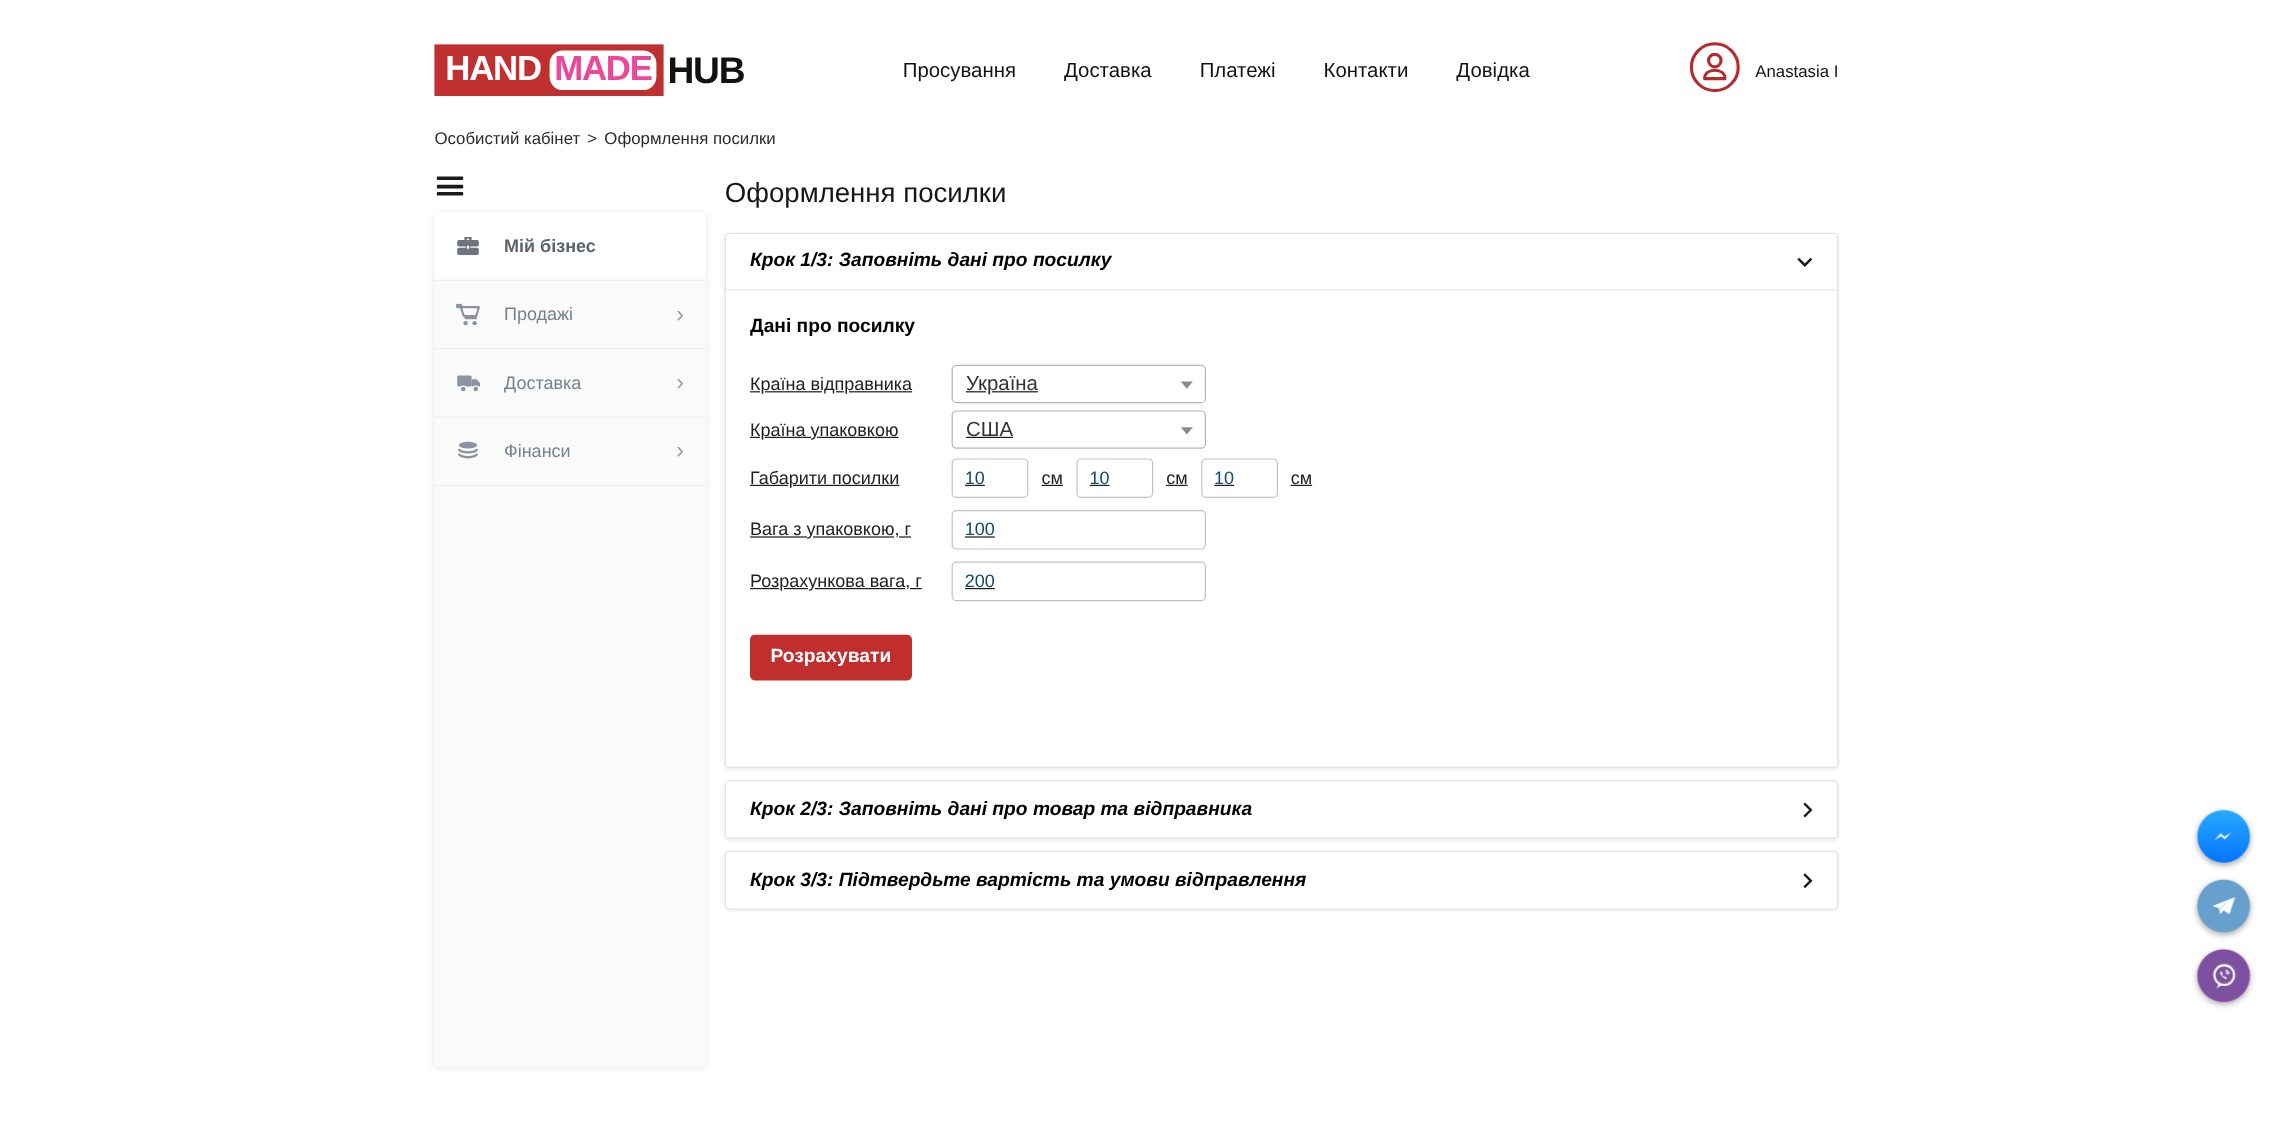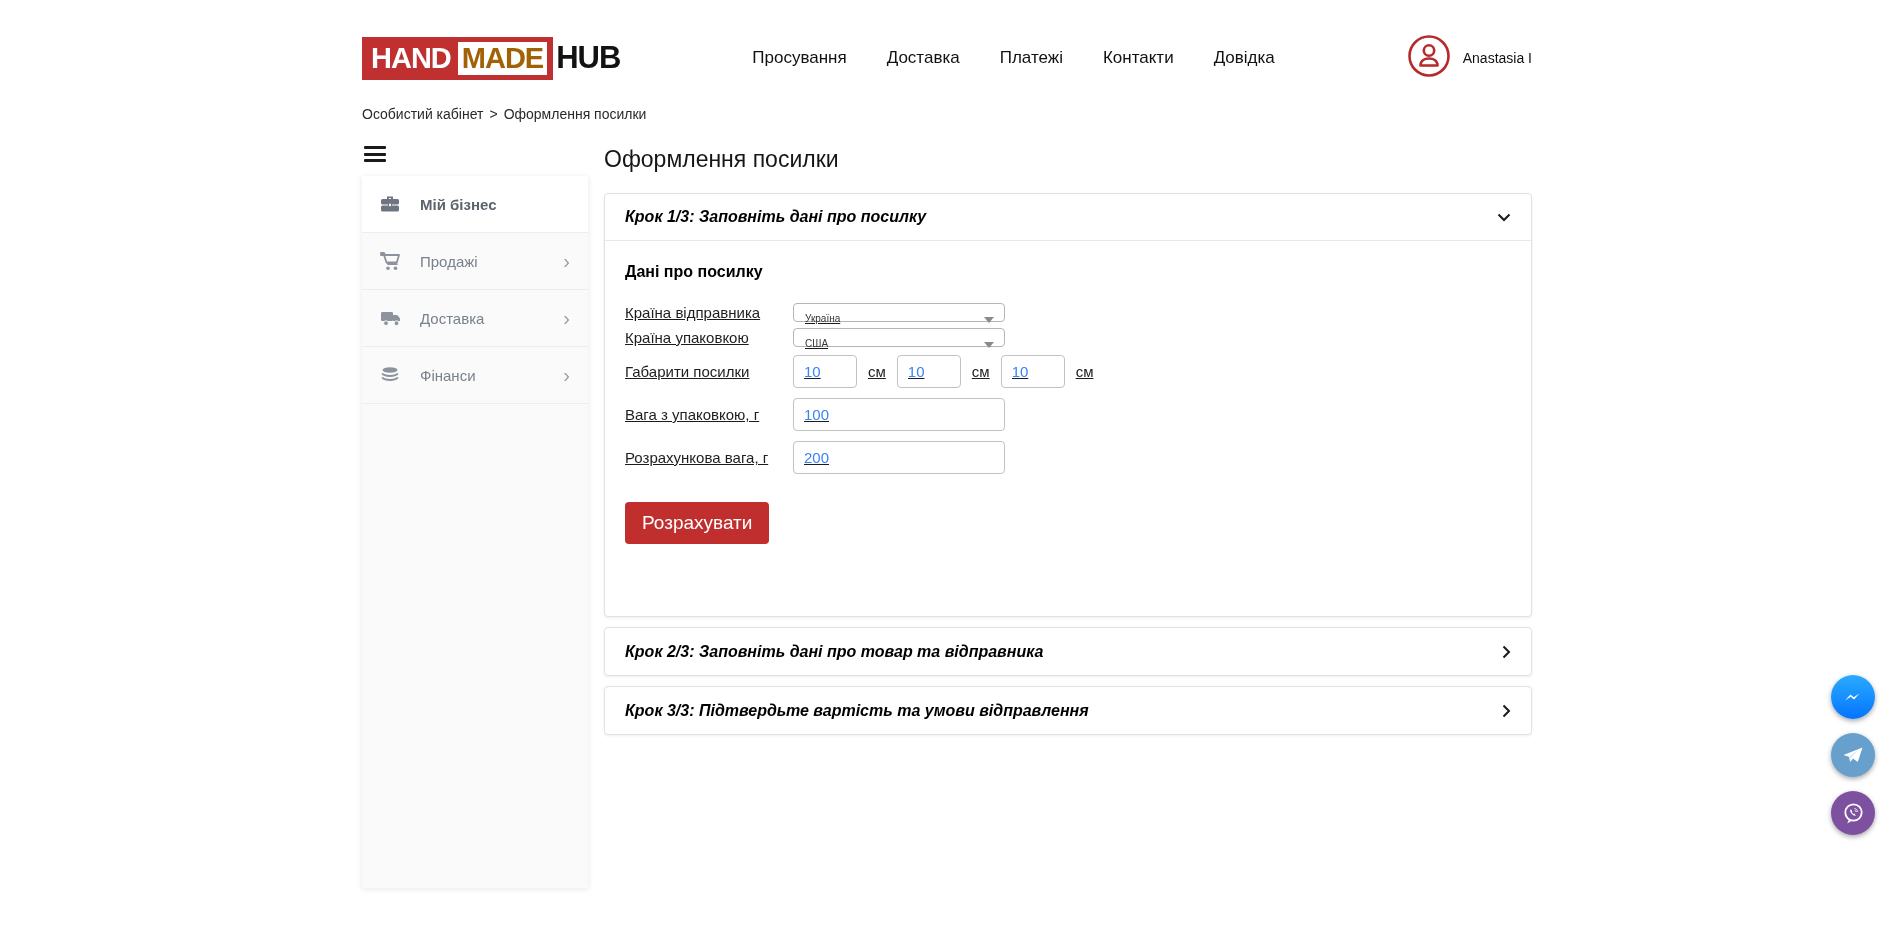--- a/index.html
+++ b/index.html
@@ -4,21 +4,21 @@
 <style>
   * { margin:0; padding:0; box-sizing:border-box; }
   html,body { width:1894px; height:938px; background:#fff; font-family:"Liberation Sans","DejaVu Sans",sans-serif; color:#1c1c1c; overflow:hidden; }
   .container { width:1170px; margin:15px auto; }
 
   
   .header { display:flex; align-items:center; margin-top:34px; }
   .logo { display:flex; align-items:center; cursor:pointer; }
   .logo-box { background:#c03030; display:inline-flex; align-items:center; padding:5px 6px; }
   .logo-hand { color:#fff; font-weight:bold; font-size:29px; letter-spacing:-1px; padding:0 3px; }
-  .logo-made { background:#fff; color:#a16207; font-weight:bold; font-size:29px; letter-spacing:-1px; padding:0 4px; margin-left:4px; }
+  .logo-made { background:#fff; color:#ec4899; font-weight:bold; font-size:29px; letter-spacing:-1px; padding:0 4px; margin-left:4px;border-radius:11px; }
   .logo-hub { color:#121212; font-weight:bold; font-size:31px; letter-spacing:-1px; margin-left:3px; }
   .nav { flex:1; display:flex; justify-content:center; gap:40px; }
   .nav a { text-decoration:none; color:#121212; font-size:17px; cursor:pointer; }
   .user { display:flex; align-items:center; gap:12px; cursor:pointer; }
   .user-name { font-size:14px; color:#111; }
 
   
   .breadcrumb { margin-top:24px; font-size:14px; color:#2a2a2a; }
   .breadcrumb a { color:#2a2a2a; text-decoration:none; cursor:pointer; }
   .breadcrumb .sep { margin:0 6px; }
@@ -44,28 +44,28 @@
   .card { background:#fff; border:1px solid #e2e2e2; border-radius:4px; box-shadow:0 1px 3px rgba(0,0,0,0.07); }
   .card-header { display:flex; align-items:center; justify-content:space-between; height:47px; padding:0 20px; cursor:pointer; }
   .card-header .step-title { font-size:16px; font-weight:bold; color:#000;font-style:italic; }
   .card1 .card-header { border-bottom:1px solid #e8e8e8; }
   .card-body { padding:22px 20px 72px; }
   .section-title { font-size:16px; font-weight:bold; color:#000; margin-bottom:22px; }
 
   .form-row { display:flex; align-items:center; margin-bottom:6px;text-decoration:underline; }
   .form-row.gap { margin-bottom:10px; }
   .f-label { width:168px; font-size:15px; color:#1e1e1e; flex:0 0 168px; }
-  .select-box { position:relative; width:212px; height:19px; border:1px solid #b5b5b5; border-radius:4px; background:#fff; font-size:10px; color:#333; line-height:30px; padding:0 26px 0 11px; cursor:pointer; }
+  .select-box { position:relative; width:212px; height:32px; border:1px solid #b5b5b5; border-radius:4px; background:#fff; font-size:17px; color:#333; line-height:30px; padding:0 26px 0 11px; cursor:pointer; }
   .select-box::after { content:""; position:absolute; right:10px; top:13px; border-left:5px solid transparent; border-right:5px solid transparent; border-top:6px solid #8a8a8a; }
-  input.txt { border:1px solid #c2c2c2; border-radius:4px; height:33px; font-size:15px; color:#3b82f6; padding:0 10px; font-family:inherit; outline:none; background:#fff; }
+  input.txt { border:1px solid #c2c2c2; border-radius:4px; height:33px; font-size:15px; color:#0c4a6e; padding:0 10px; font-family:inherit; outline:none; background:#fff; }
   .dim-input { width:64px; height:34px; }
   .w-input { width:212px; }
   .unit { font-size:15px; color:#1e1e1e; margin:0 11px; }
   .dims { display:flex; align-items:center; }
-  .btn-primary { margin-top:18px; background:#c02e2e; color:#fff; border:none; border-radius:4px; font-size:19px; padding:10px 17px; cursor:pointer; font-family:inherit; }
+  .btn-primary { margin-top:18px; background:#c02e2e; color:#fff; border:none; border-radius:4px; font-size:16px; padding:10px 17px; cursor:pointer; font-family:inherit;font-weight:bold; }
 
   .card.collapsed { margin-top:10px; height:49px; display:flex; align-items:center; }
   .card.collapsed .card-header { flex:1; height:49px; }
 
   .chev-svg { display:block; }
 
   
   .social { position:fixed; right:19px; top:675px; display:flex; flex-direction:column; gap:14px; }
   .social-btn { width:44px; height:44px; border-radius:50%; display:flex; align-items:center; justify-content:center; cursor:pointer; box-shadow:0 2px 5px rgba(0,0,0,0.35); }
   .messenger { background:linear-gradient(180deg,#2aabff 0%,#0574ff 100%); }

